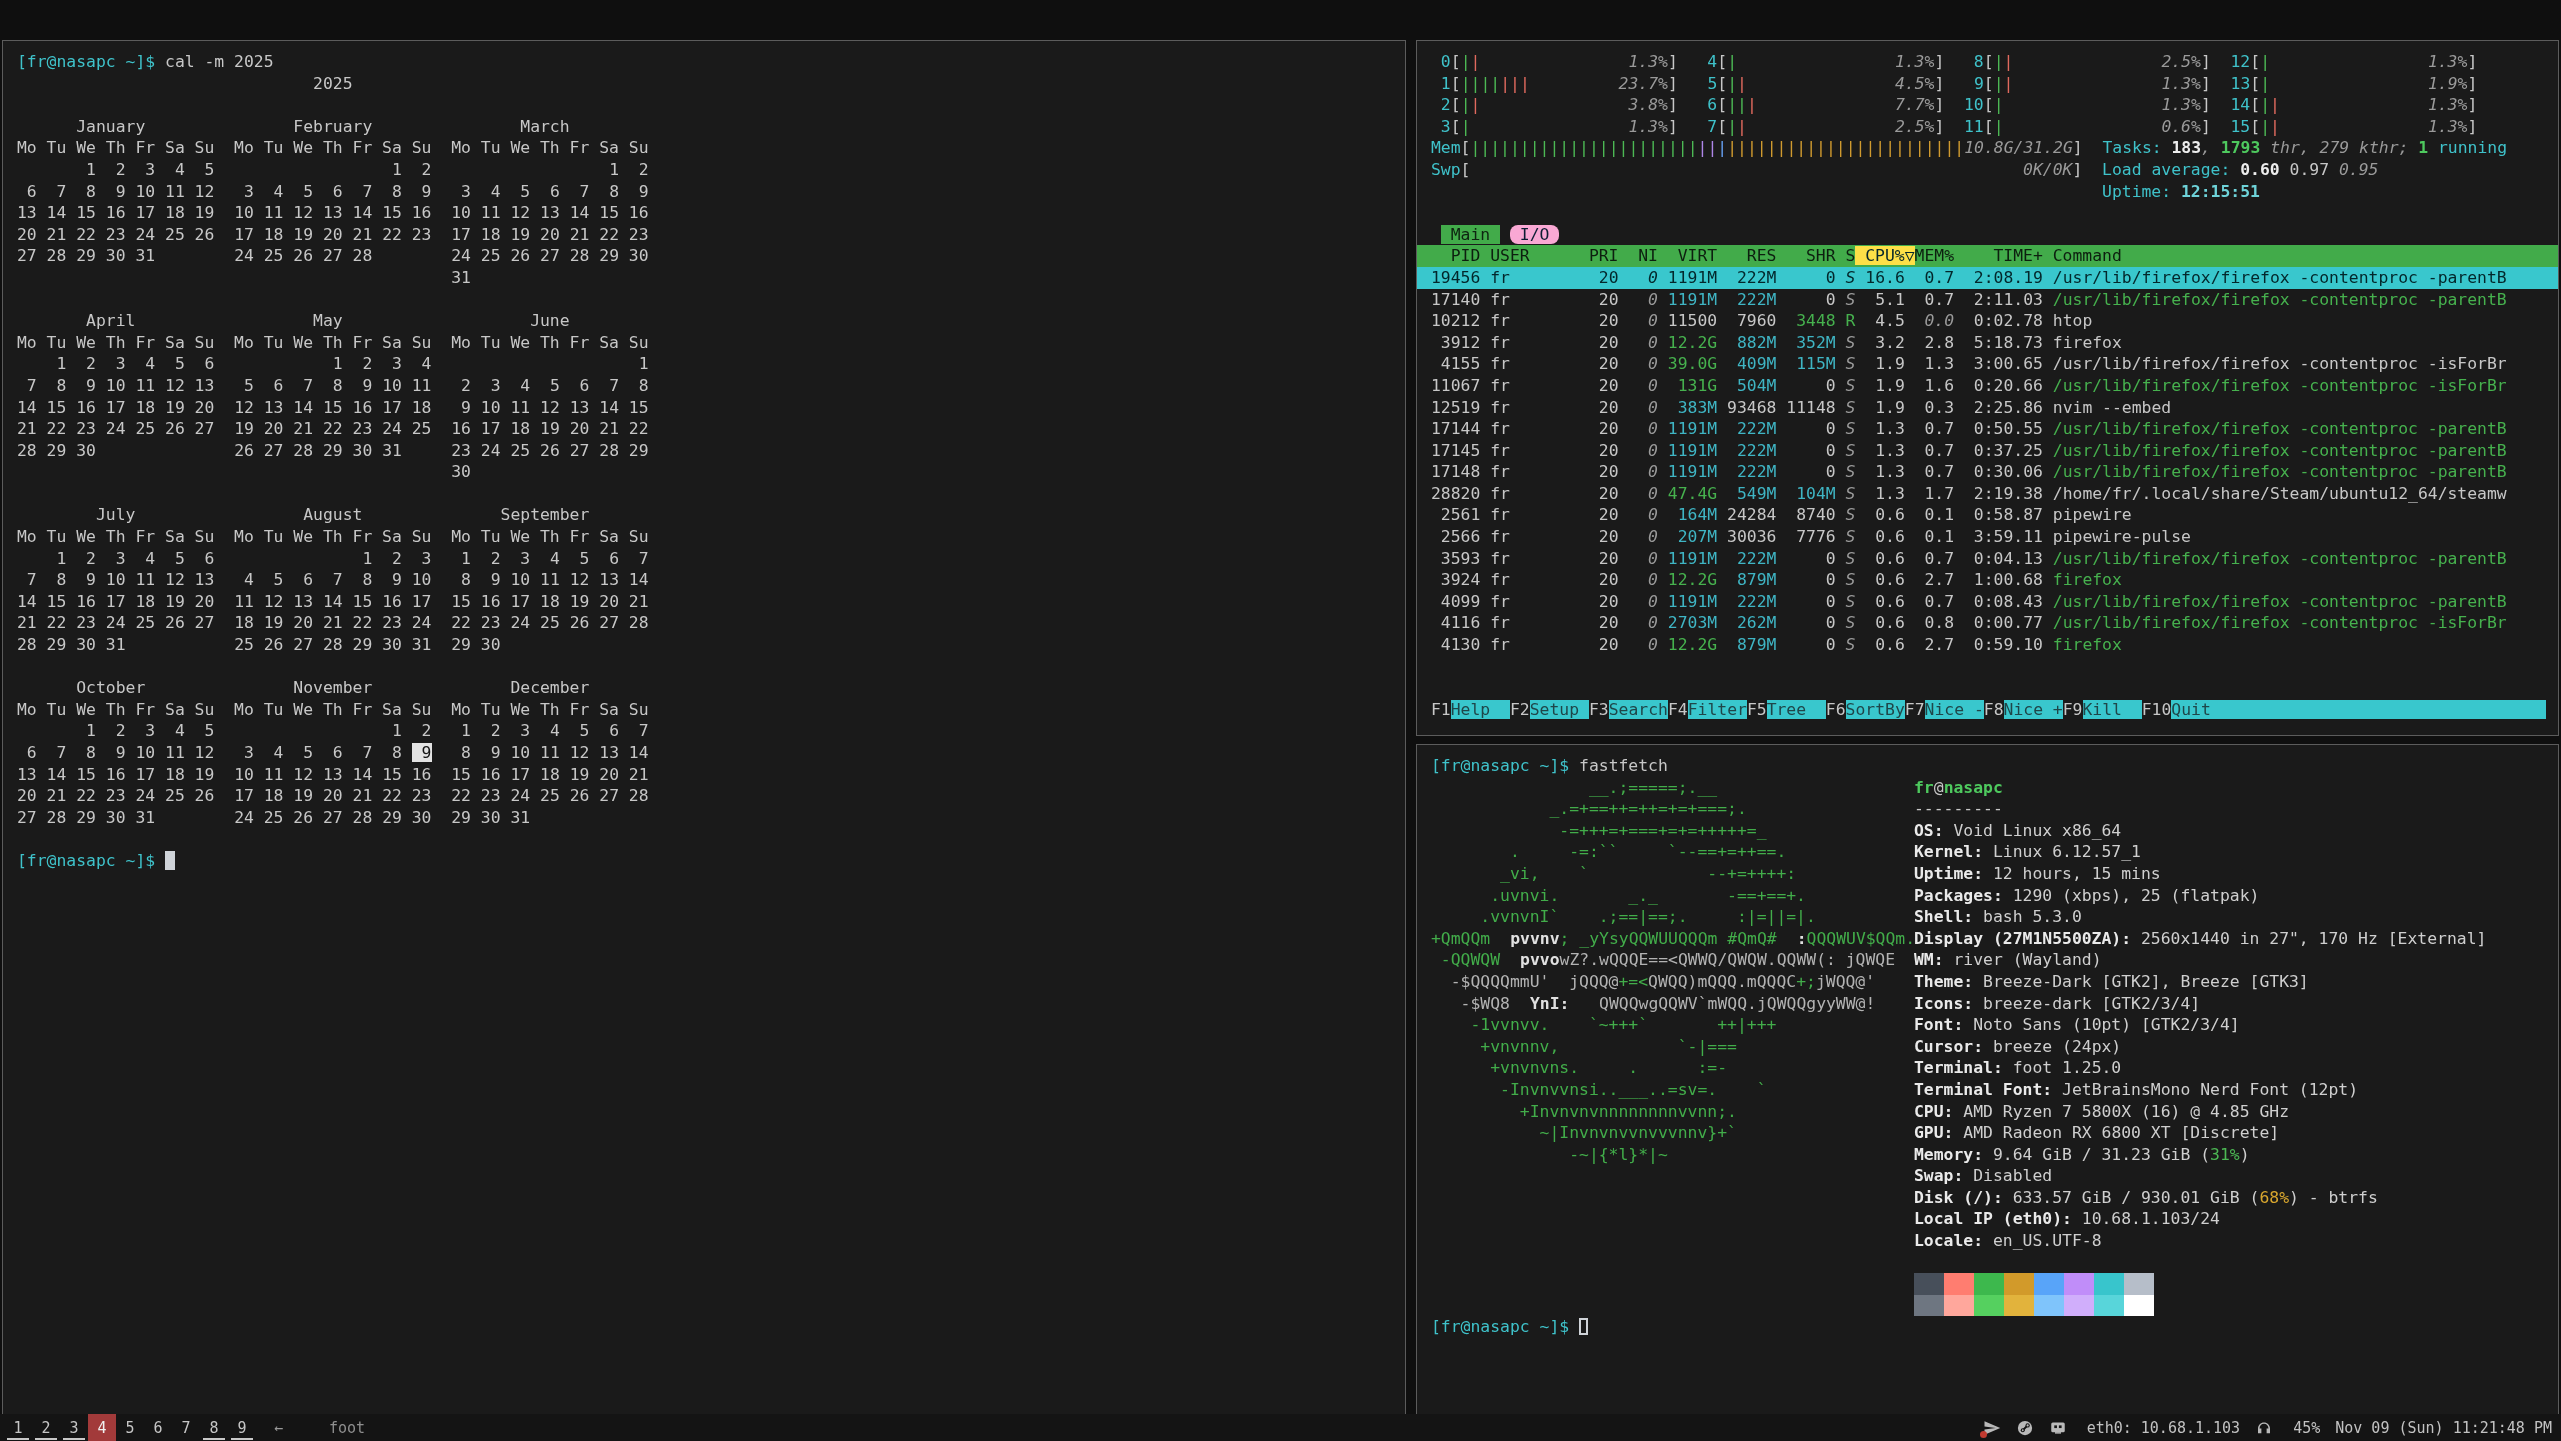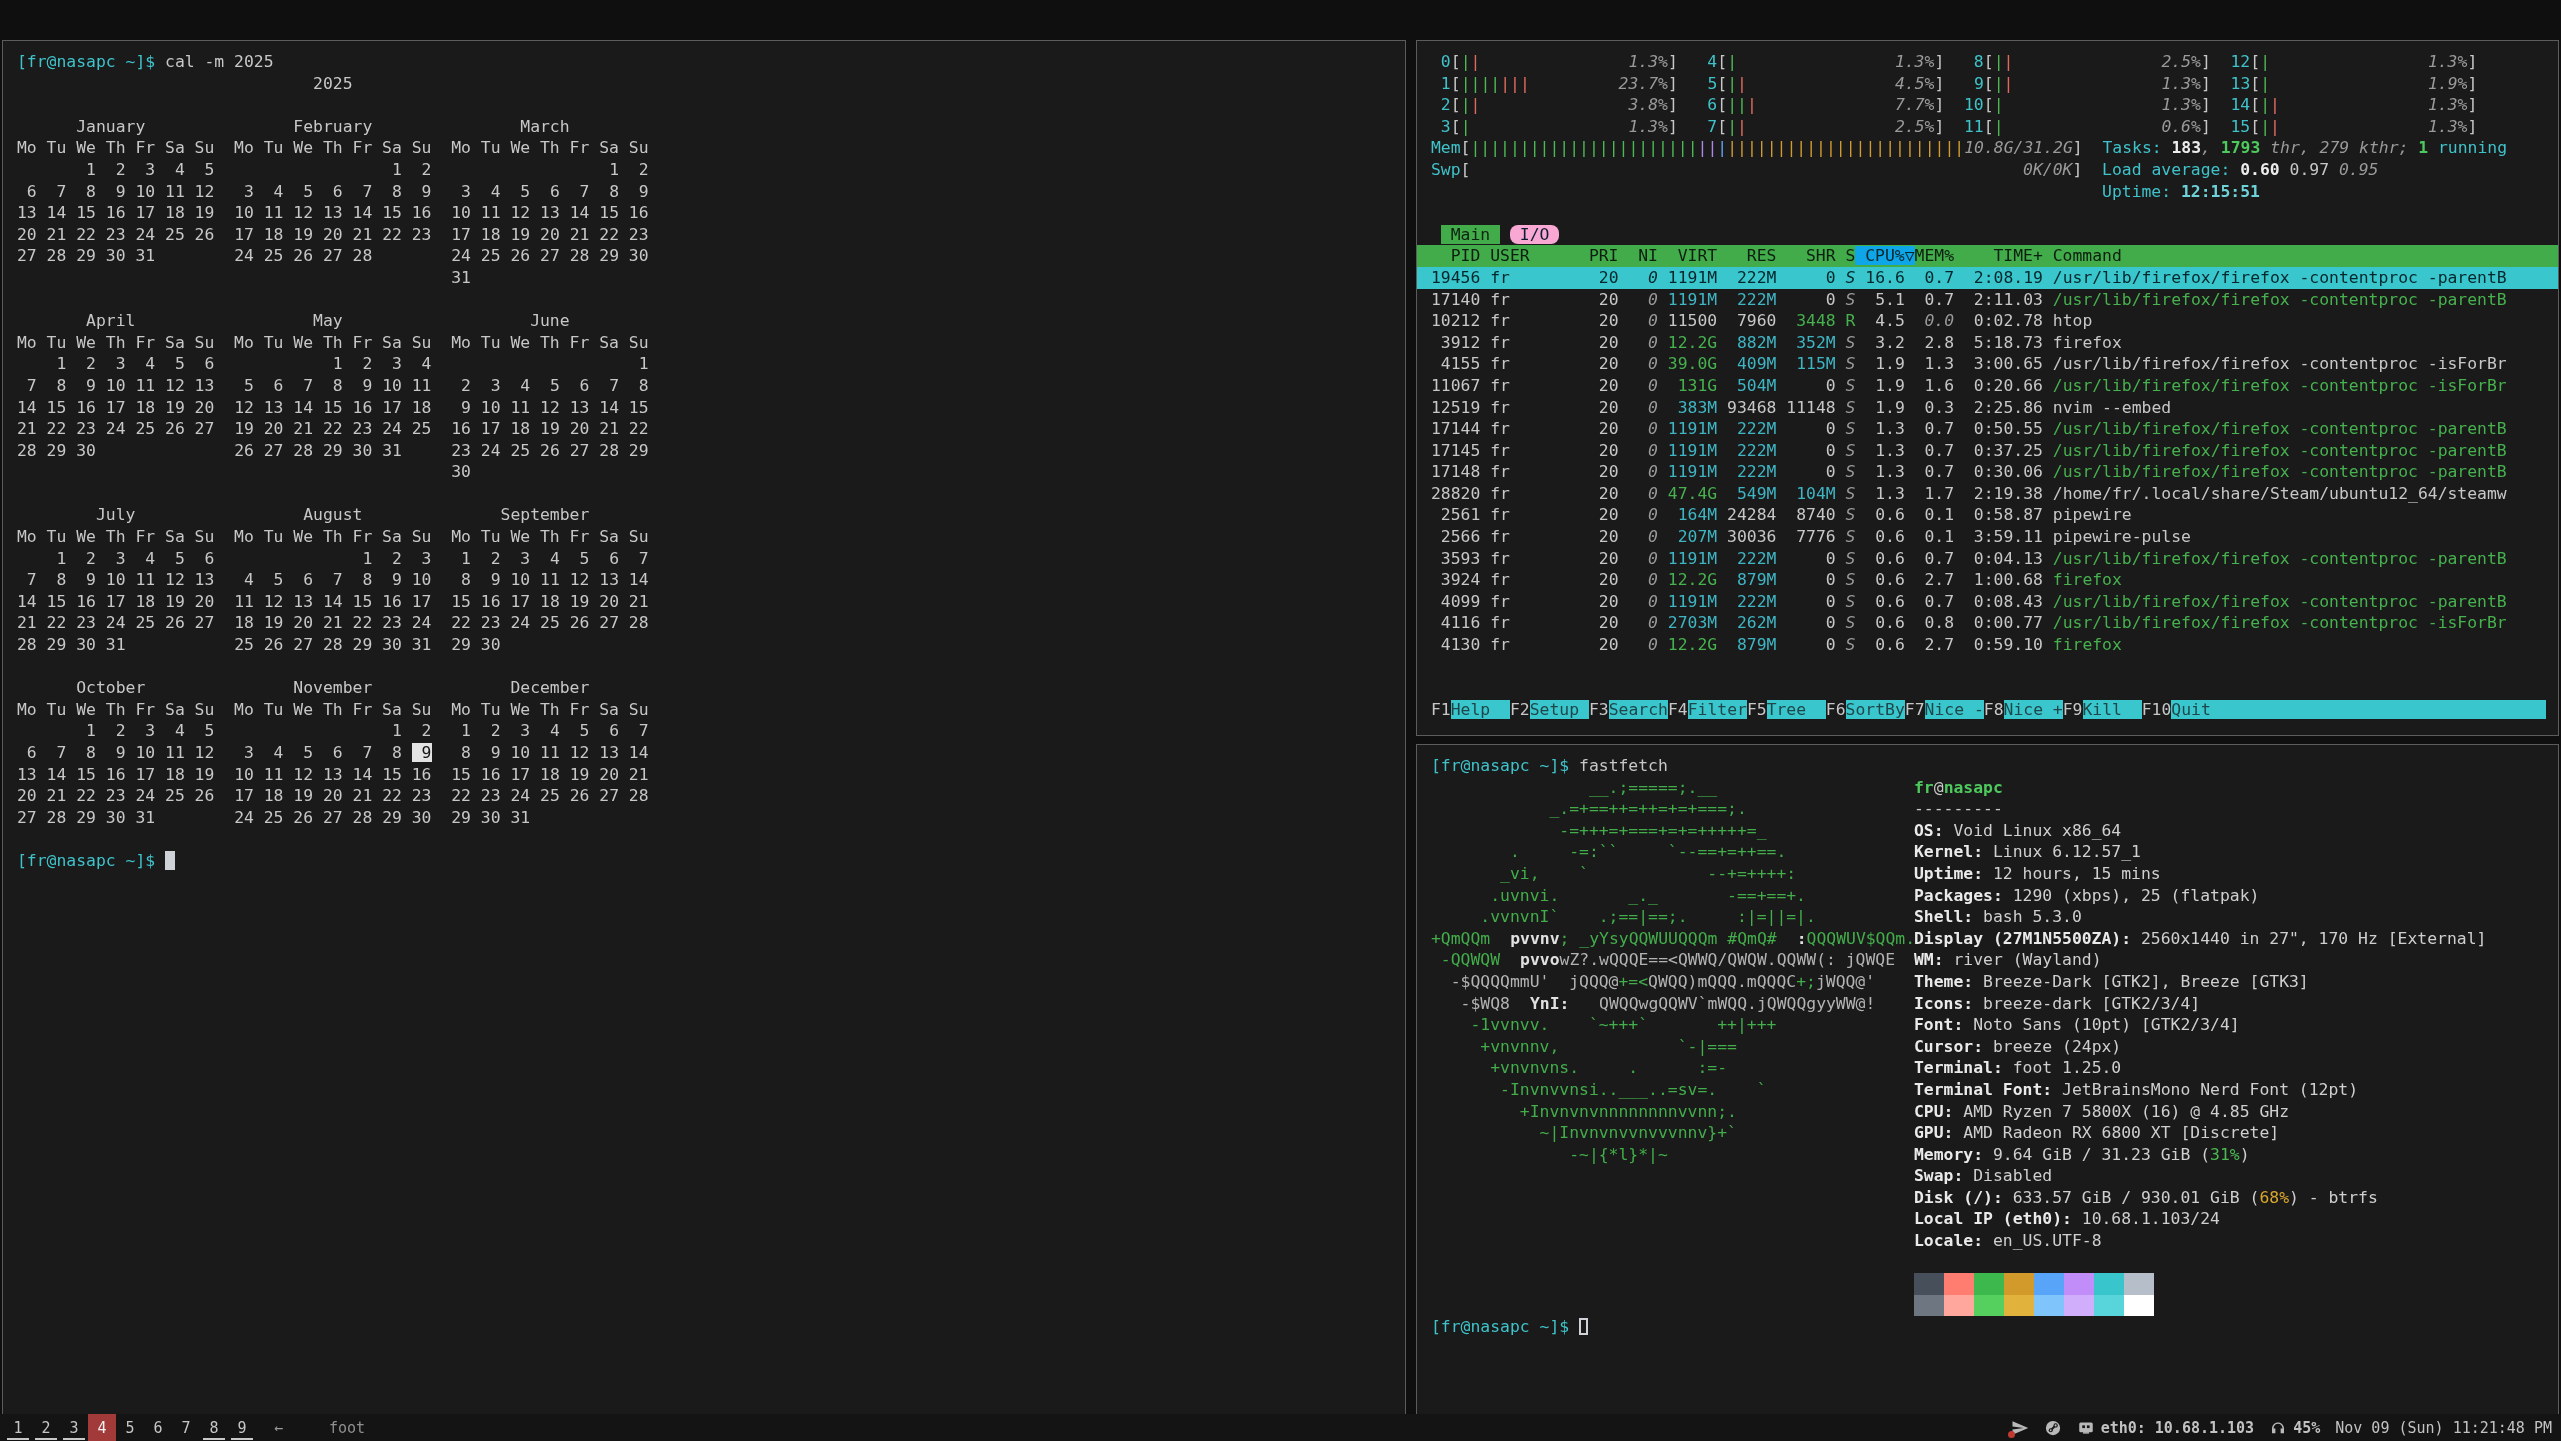--- a/index.html
+++ b/index.html
@@ -15,21 +15,21 @@
   
   .c{color:#3fc2ca;}    .fg{color:#c7c7c7;}   .dim{color:#9a9a9a;font-style:italic;}
   .w{color:#ededed;font-weight:bold;}         .gb{color:#4ec95e;font-weight:bold;}
   .g{color:#46b14e;}    .cv{color:#3fb5c4;}   .cyb{color:#6ed3d9;font-weight:bold;}
   .tg{color:#4cb854;}   .tr{color:#e0695e;}   .tp{color:#ae86e8;}  .tb{color:#659ef0;}  .ty{color:#cf9a2f;}
   .hl{background:#e3e3e3;color:#151515;}
   .cur{background:#cfd3d8;color:#cfd3d8;}
   .curh{display:inline-block;width:9px;height:17px;border:2px solid #cfd3d8;vertical-align:-3px;box-sizing:border-box;}
   
   .hdr-row{background:#42ab4a;}  .hdr-row span{color:#0d1f0f;}
-  .hdr-sort{background:#0ea5e9;} .hdr-row span.hdr-sort{color:#06282b;}
+  .hdr-sort{background:#fde047;} .hdr-row span.hdr-sort{color:#06282b;}
   .tab-main{background:#42ab4a;color:#0e2410;}
   .tab-io{background:#f9a8d4;color:#0c1d33;border-radius:8px;}
   .sel{background:#39c7cd;}  .sel span{color:#03272b !important;font-weight:normal !important;}
   .fkl{background:#39c7cd;color:#1f4649;}
   
   .ff-row{display:flex;align-items:flex-start;}
   #ff-art{width:483px;flex:0 0 auto;}
   #ff-art .ln,#ff-info .ln{padding-left:0;}
   #ff-art{padding:0 0 0 14px;} #ff-info{padding:0;}
   #term-ff-top,#term-ff-bottom{padding-top:0;}
@@ -44,21 +44,21 @@
              font-size:15px;color:#c2c2c2;}
   .sb-left{display:flex;align-items:center;height:100%;}
   #tags{display:flex;height:100%;margin-left:4px;}
   .tag{width:28px;height:100%;display:flex;align-items:center;justify-content:center;
        color:#c6c6c6;position:relative;cursor:default;}
   .tag.u::after{content:"";position:absolute;left:3px;right:3px;bottom:1px;height:2px;background:#c9c9c9;}
   .tag.active{background:#a23a3a;color:#f0f0f0;}
   .sb-arrow{margin-left:18px;color:#9a9a9a;}
   .sb-title{margin-left:46px;color:#8f8f8f;}
   .sb-right{display:flex;align-items:center;gap:15px;margin-right:9px;}
-  .sb-mod{display:flex;align-items:flex-end;gap:6px;font-weight:bold;}
+  .sb-mod{display:flex;align-items:flex-end;gap:20px;}
   .sb-icon{display:inline-flex;width:18px;height:18px;position:relative;}
   .sb-icon svg{width:18px;height:18px;}
   .dot{position:absolute;left:-3px;bottom:-1px;width:7px;height:7px;border-radius:50%;background:#c13a30;}
 </style>
 </head>
 <body>
 
 <div class="desktop">
 
   <div class="pane pane-left">

